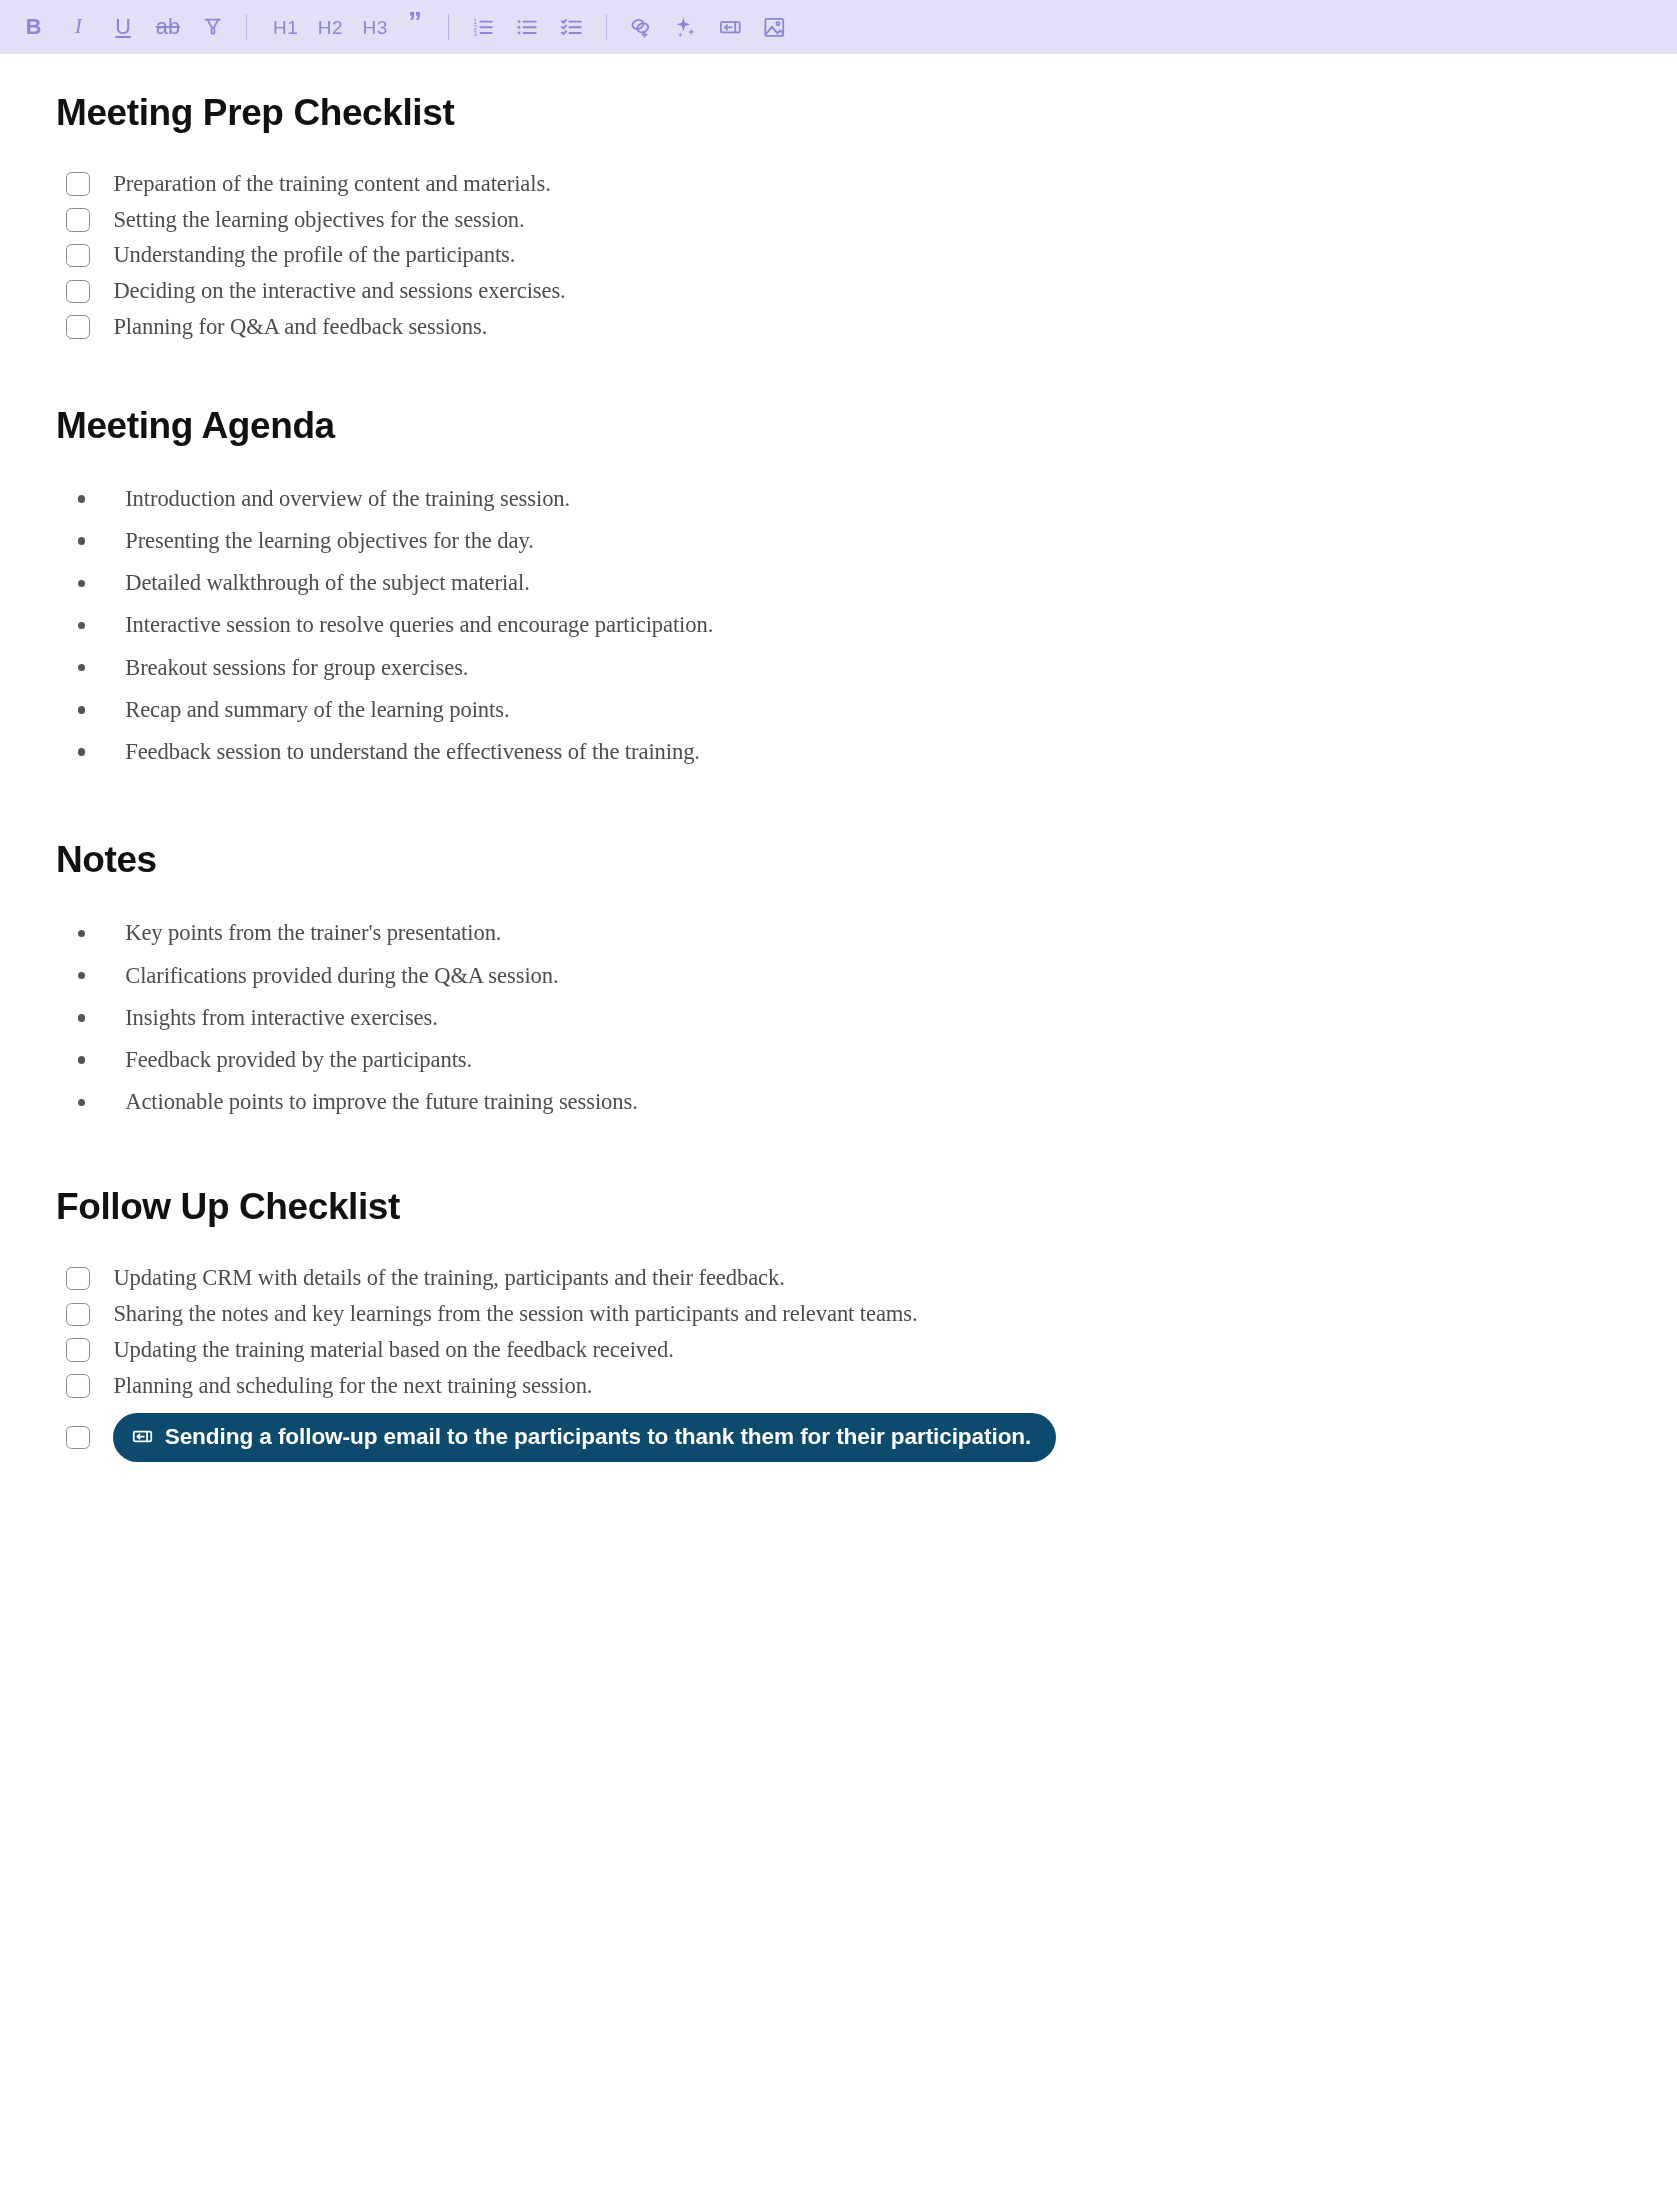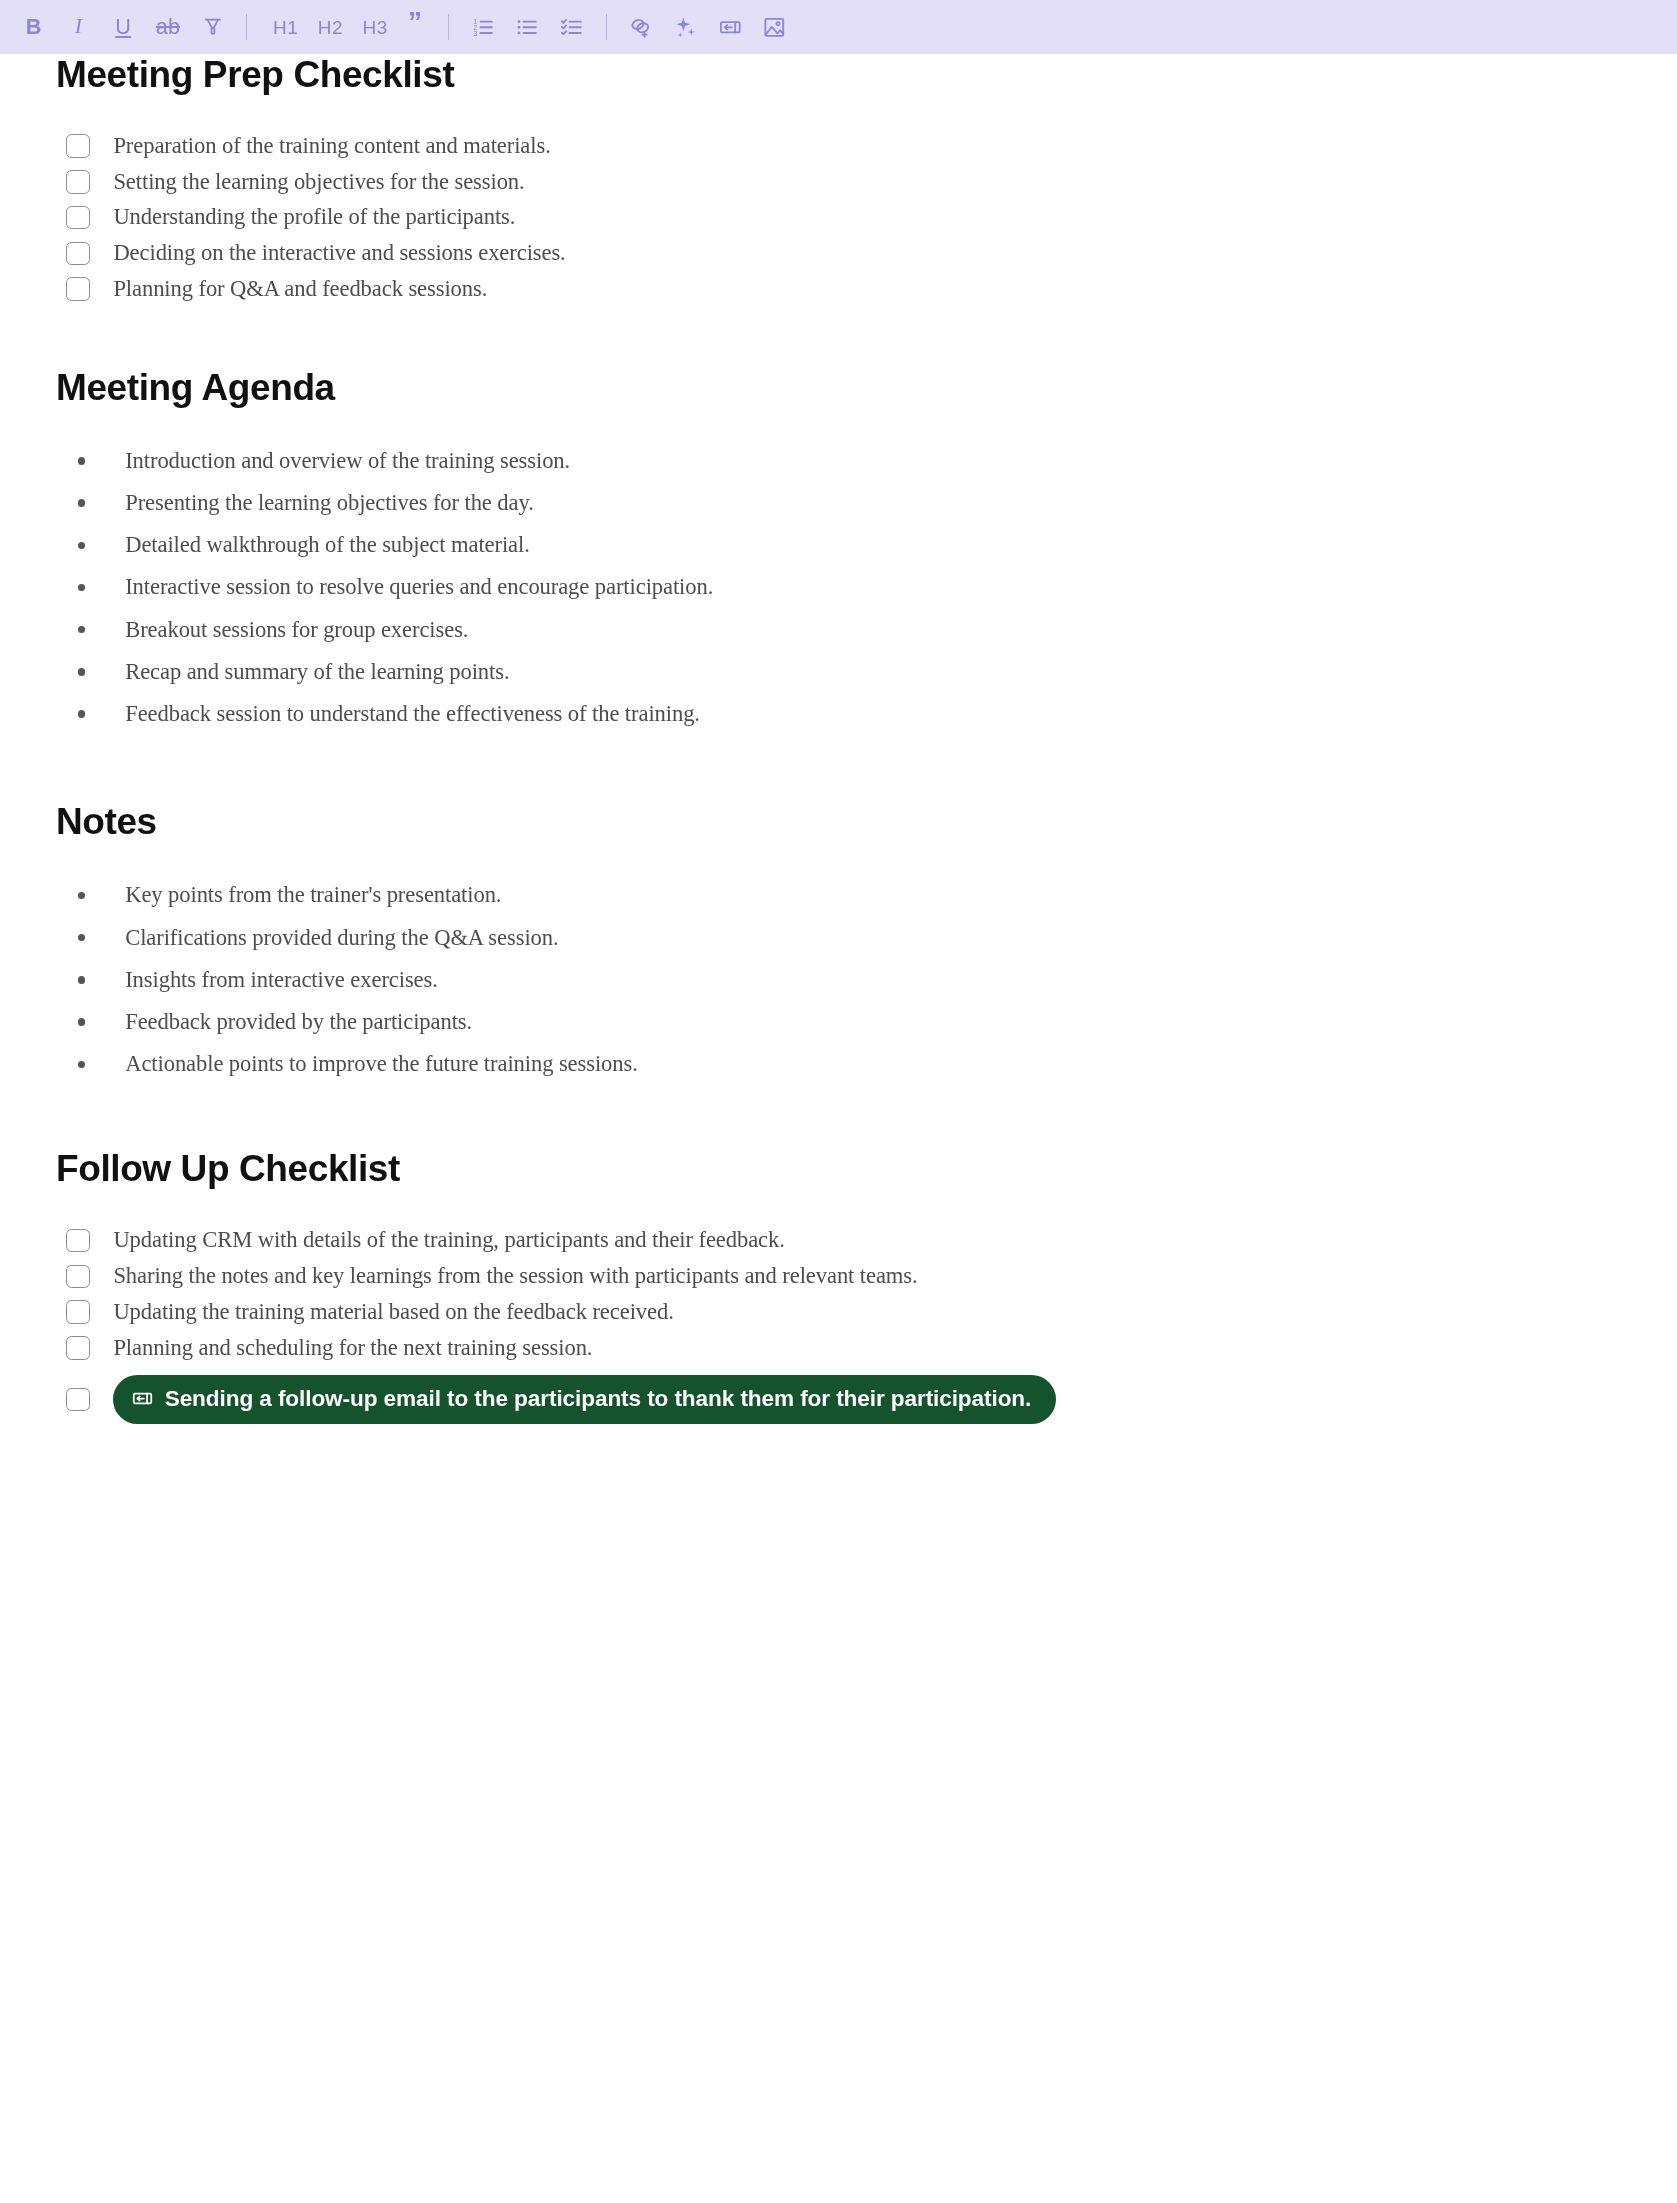--- a/index.html
+++ b/index.html
@@ -68,21 +68,21 @@
     padding: 0 56px;
   }
   h2.section-title {
     font-family: "Liberation Sans", sans-serif;
     font-weight: bold;
     font-size: 37px;
     color: #111111;
     letter-spacing: -0.4px;
     margin: 0;
   }
-  .sec-prep    { }
+  .sec-prep    { padding-top: 38px; }
   .sec-agenda  { padding-top: 56px; }
   .sec-notes   { padding-top: 59px; }
   .sec-follow  { padding-top: 56px; }
 
   ul.list {
     list-style: none;
     margin: 0;
     padding: 0;
   }
   ul.check-list { padding-top: 36px; }
@@ -122,21 +122,21 @@
     color: #4d4d4d;
     font-family: Liberation Serif, serif;
     letter-spacing: -0.1px;
   }
 
   
   .row-highlight .pill {
     display: inline-flex;
     align-items: center;
     gap: 11.3px;
-    background: #14532d;
+    background: #0c4a6e;
     color: #ffffff;
     border-radius: 941px;
     padding: 10.4px 24.5px 11.3px 19px;
     font-size: 22.6px;
     font-weight: bold;
     letter-spacing: -0.1px;
     line-height: 1.2;
     cursor: pointer;
   }
   .row-highlight .pill .pill-icon {

